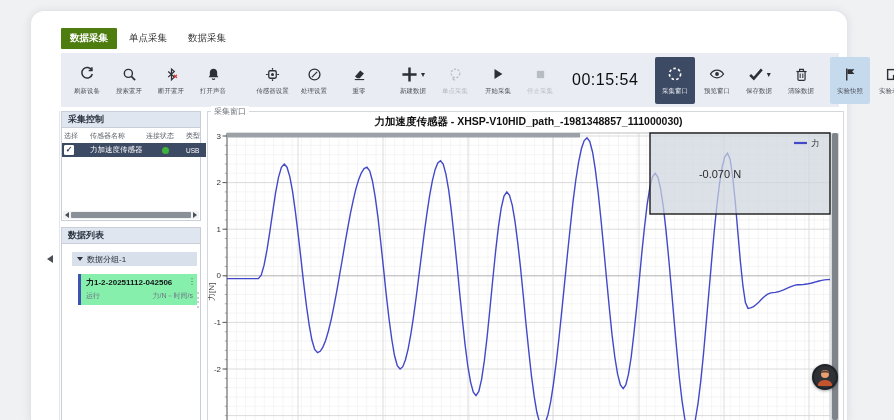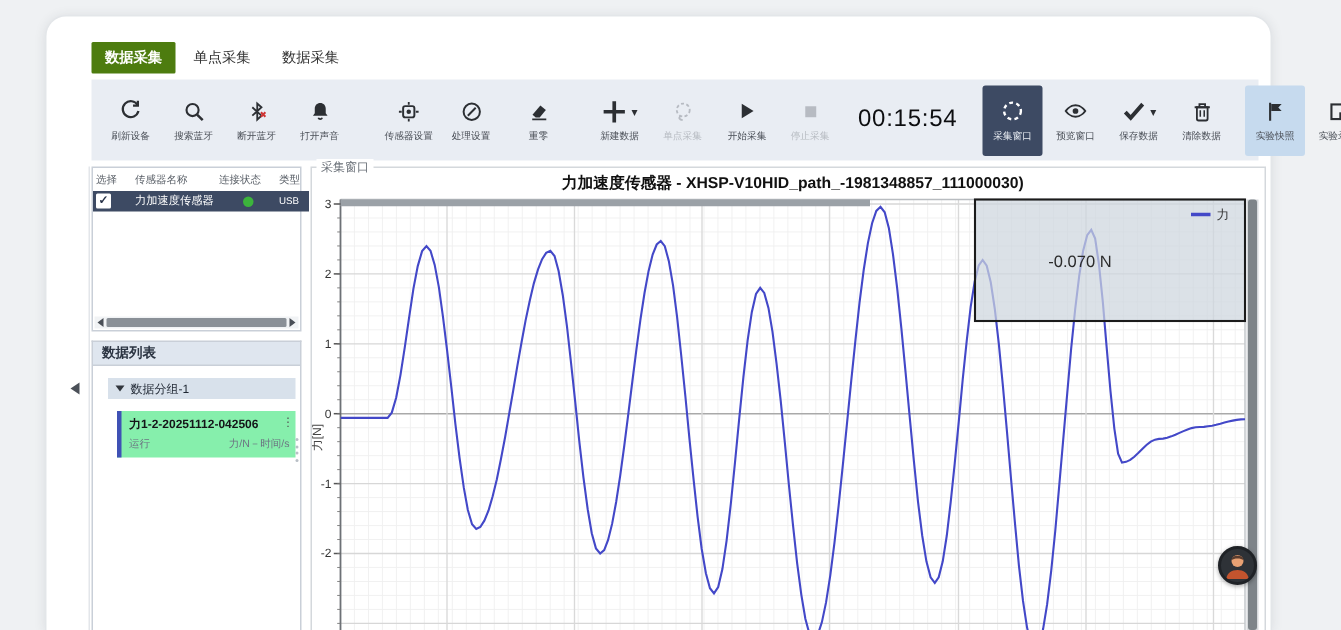--- a/index.html
+++ b/index.html
@@ -229,20 +229,21 @@
           </svg>
         </span>
         <span class="tlabel">实验录制</span>
       </div>
     </div>
 
   <div class="divider"></div>
   <div class="collapse-arrow"></div>
 
   <div class="panel" id="panel-collect">
+    <div class="panel-header">采集控制</div>
     <table class="stable">
       <thead>
           <tr id="sensor-head">
             <th style="width: 24px;">选择</th>
             <th style="width: 54px;">传感器名称</th>
             <th style="width: 38px;">连接状态</th>
             <th style="width: 20px;">类型</th>
           </tr>
         </thead>
       <tbody id="sensor-body">

